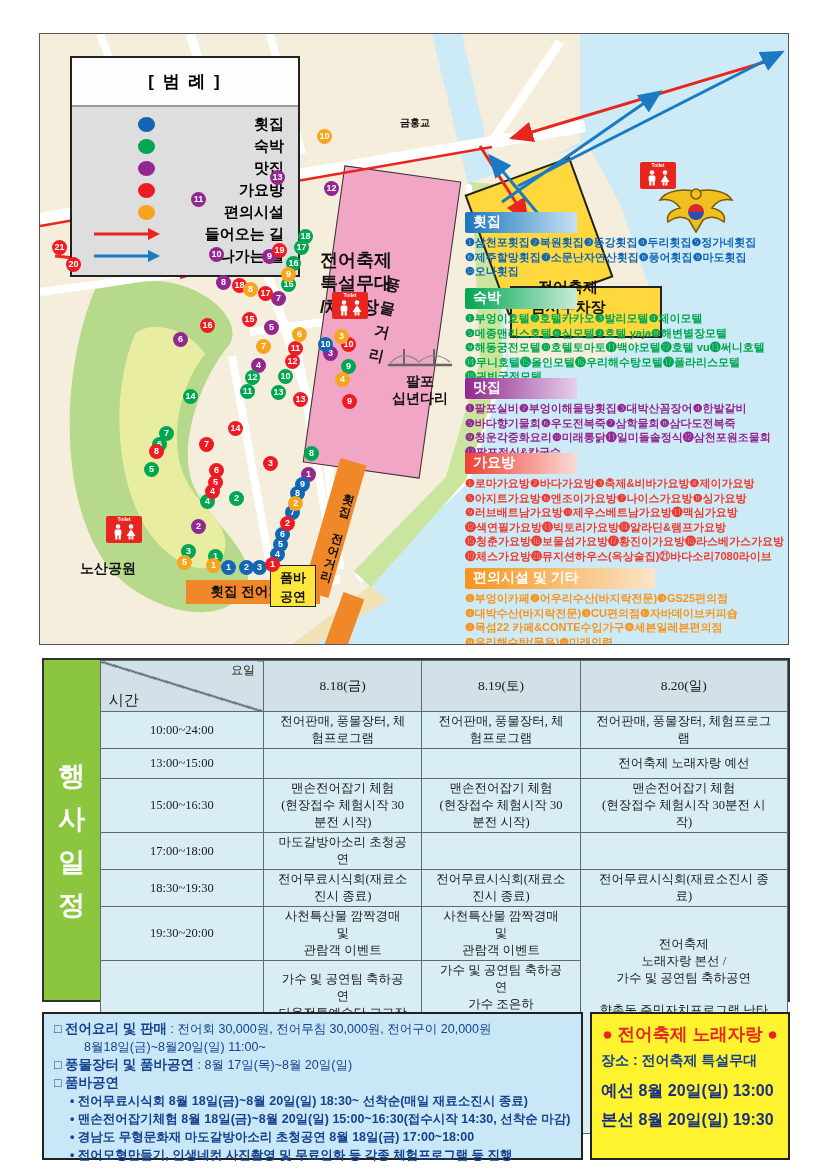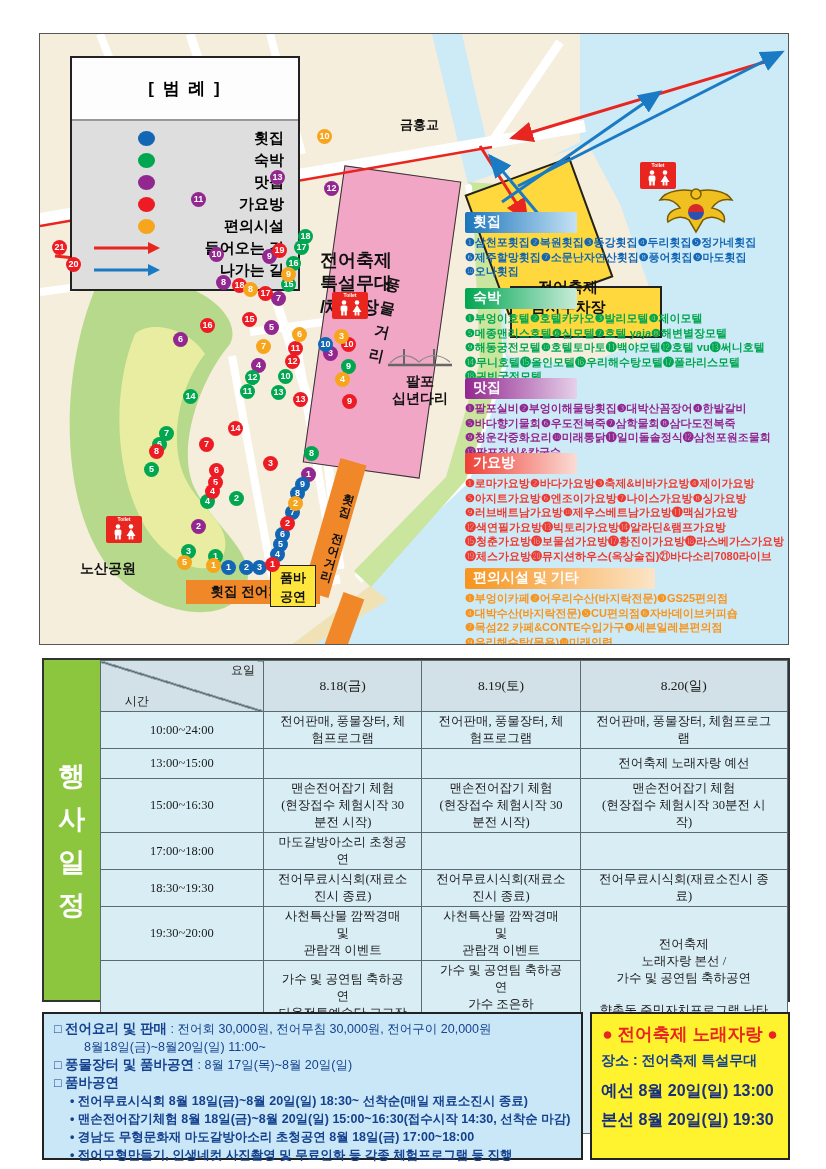--- a/index.html
+++ b/index.html
@@ -7,21 +7,21 @@
          font-family:"Liberation Sans", sans-serif; overflow:hidden; }
   
   #map { position:absolute; left:39px; top:33px; width:750px; height:612px;
          border:1px solid #555; background:#f5eedd; overflow:hidden; }
   #map svg.base, #map svg.arrows { position:absolute; left:0; top:0; }
   .maplabel { position:absolute; color:#111; font-weight:bold; white-space:pre-line; }
   
   .legend { position:absolute; left:30px; top:22px; width:230px; background:#dedede;
             border:2px solid #222; }
   .legend-title { background:#fdfdfd; border-bottom:2px solid #999; text-align:center;
-                  font-size:17px; font-weight:bold; padding:19px 0; letter-spacing:2px;}
+                  font-size:17px; font-weight:bold; padding:12px 0; letter-spacing:2px;}
   .legend-rows { padding:6px 14px 8px 14px; }
   .legend-row { display:flex; align-items:center; height:22px; }
   .legend-dot { width:17px; height:15px; border-radius:50%; margin-left:52px; }
   .legend-label { flex:1; text-align:right; font-size:15px; font-weight:bold; }
   .legend-arrow { width:70px; height:14px; margin-left:6px; }
   .lg-b{background:#1266b3}.lg-g{background:#00a650}.lg-p{background:#92278f}
   .lg-r{background:#ed1c24}.lg-o{background:#f7a51d}
   
   .stage-box { position:absolute; left:283px; top:138px; width:118px; height:300px;
                background:#f2a6c6; border:1px solid #333; transform:rotate(8deg); }
@@ -73,21 +73,21 @@
   #schedule table { border-collapse:collapse; width:692px; table-layout:fixed;
                     font-family:"Liberation Serif", serif; }
   #schedule td, #schedule th { border:1px solid #5a6b72; background:#d9edf5;
       font-size:12.5px; text-align:center; vertical-align:middle; white-space:pre-line;
       padding:1px 14px; color:#1a1a1a; font-weight:normal; }
   #schedule th { background:#d2e1e7; font-size:13.5px; }
   .corner { position:relative;
      background-image:linear-gradient(to bottom left, rgba(0,0,0,0) calc(50% - 1px),
         #5a6b72 calc(50% - 1px), #5a6b72 calc(50% + 1px), rgba(0,0,0,0) calc(50% + 1px)) !important; }
   .corner .c-day { position:absolute; top:1px; right:8px; font-size:12px; }
-  .corner .c-time { position:absolute; bottom:1px; left:24px; font-size:12px; }
+  .corner .c-time { position:absolute; bottom:1px; left:8px; font-size:15px; }
   .timecell { font-size:13px; }
   
   #infobox { position:absolute; left:42px; top:1012px; width:541px; height:148px;
              background:#c9e7f6; border:2px solid #222; padding:6px 10px;
              color:#15418f; font-size:12.5px; line-height:18px; }
   #infobox b { font-size:13.5px; }
   .info-cont { padding-left:30px; }
   .info-sub { padding-left:16px; font-weight:bold; }
   #songbox { position:absolute; left:590px; top:1012px; width:200px; height:148px;
              background:#fff22e; border:2px solid #222; padding:8px 9px; }
@@ -185,21 +185,21 @@
       <div class="legend-row">
           <svg class="legend-arrow" viewBox="0 0 70 14">
             <line x1="2" y1="7" x2="58" y2="7" stroke="#1a7ac4" stroke-width="3"></line>
             <path d="M56,1 L68,7 L56,13 Z" fill="#1a7ac4"></path>
           </svg>
           <span class="legend-label">나가는 길</span>
         </div>
     </div>
   </div>
 
-  <div class="maplabel" style="left:360px;top:82px;font-size:13px;">금홍교</div>
+  <div class="maplabel" style="left:360px;top:82px;font-size:10px;">금홍교</div>
   <div class="street-v maplabel">풍물거리</div>
   <div class="maplabel" style="left:330px;top:295px;width:100px;text-align:center;">
     <svg width="64" height="22" viewBox="0 0 64 22">
       <line x1="0" y1="18" x2="64" y2="18" stroke="#666" stroke-width="2.5"></line>
       <line x1="16" y1="2" x2="16" y2="18" stroke="#666" stroke-width="2"></line>
       <line x1="46" y1="2" x2="46" y2="18" stroke="#666" stroke-width="2"></line>
       <path d="M2,16 Q16,2 31,15 Q46,2 62,15" stroke="#888" stroke-width="1.2" fill="none"></path>
     </svg>
     <div style="font-size:14px;white-space:pre-line;line-height:1.2;">팔포
 십년다리</div>

